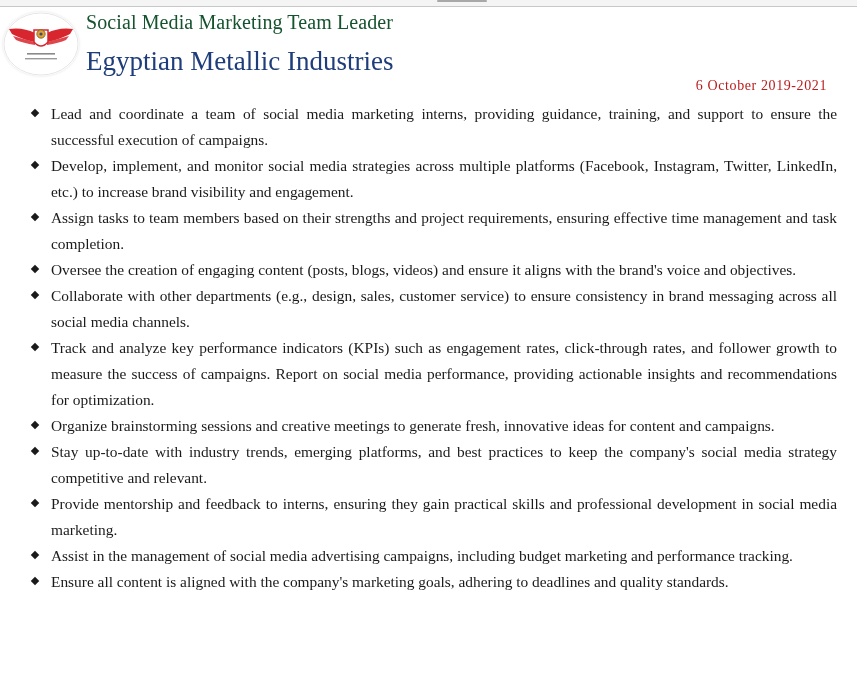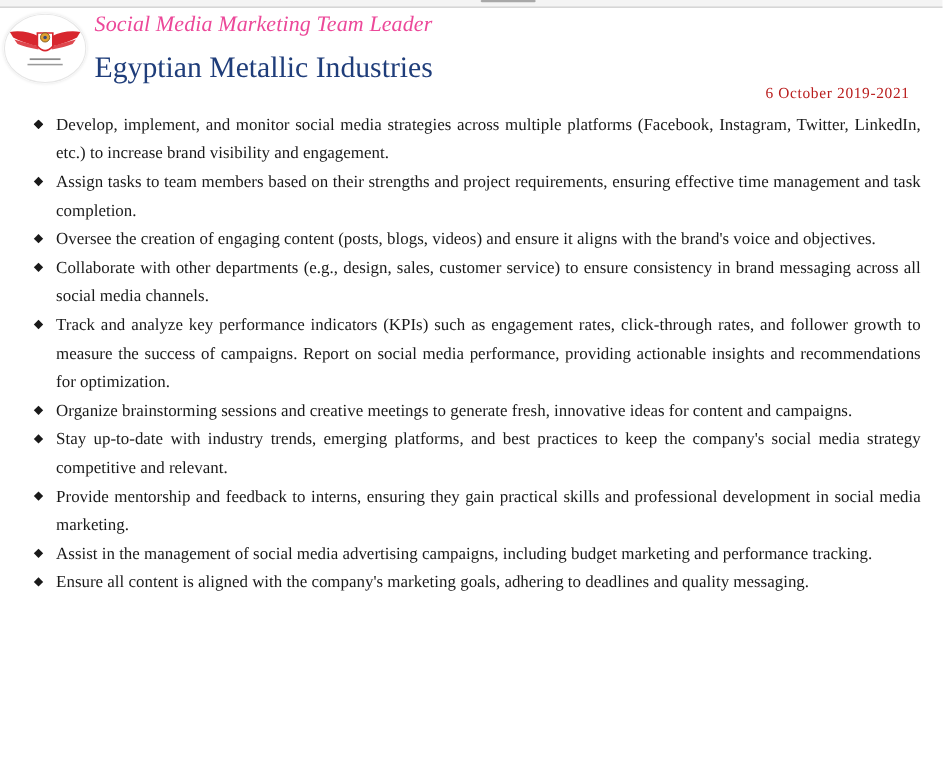--- a/index.html
+++ b/index.html
@@ -38,24 +38,23 @@
       background: #ffffff;
       box-shadow: 0 0 3px rgba(0,0,0,0.12);
       overflow: hidden;
     }
     .logo svg { display: block; }
     .header-title {
       position: absolute;
       left: 86px; top: 11px;
       font-family: "Liberation Serif", "DejaVu Serif", serif;
       font-size: 20px;
-      color: #ec4899;
+      color: #14532d;
       white-space: nowrap;
       letter-spacing: 0.1px;
-      font-style: italic;
     }
     .header-company {
       position: absolute;
       left: 86px; top: 46px;
       font-family: "Liberation Serif", "DejaVu Serif", serif;
       font-size: 27px;
       color: #1f3d7a;
       white-space: nowrap;
     }
     .date-range {
@@ -118,24 +117,24 @@
     <rect x="24" y="41" width="28" height="1.6" fill="#8a8a8a"></rect>
     <rect x="22" y="46" width="32" height="1.4" fill="#9a9a9a"></rect>
   </svg>
 </div>
 
 <div class="header-title">Social Media Marketing Team Leader</div>
 <div class="header-company">Egyptian Metallic Industries</div>
 <div class="date-range">6 October 2019-2021</div>
 
 <ul class="duties">
-  <li class="duty"><span class="duty-bullet"></span></li>
+  <li class="duty"><span class="duty-bullet"></span><span>Lead and coordinate a team of social media marketing interns, providing guidance, training, and support to ensure the successful execution of campaigns.</span></li>
   <li class="duty"><span class="duty-bullet"></span><span>Develop, implement, and monitor social media strategies across multiple platforms (Facebook, Instagram, Twitter, LinkedIn, etc.) to increase brand visibility and engagement.</span></li>
   <li class="duty"><span class="duty-bullet"></span><span>Assign tasks to team members based on their strengths and project requirements, ensuring effective time management and task completion.</span></li>
   <li class="duty"><span class="duty-bullet"></span><span>Oversee the creation of engaging content (posts, blogs, videos) and ensure it aligns with the brand's voice and objectives.</span></li>
   <li class="duty"><span class="duty-bullet"></span><span>Collaborate with other departments (e.g., design, sales, customer service) to ensure consistency in brand messaging across all social media channels.</span></li>
   <li class="duty"><span class="duty-bullet"></span><span>Track and analyze key performance indicators (KPIs) such as engagement rates, click-through rates, and follower growth to measure the success of campaigns. Report on social media performance, providing actionable insights and recommendations for optimization.</span></li>
   <li class="duty"><span class="duty-bullet"></span><span>Organize brainstorming sessions and creative meetings to generate fresh, innovative ideas for content and campaigns.</span></li>
   <li class="duty"><span class="duty-bullet"></span><span>Stay up-to-date with industry trends, emerging platforms, and best practices to keep the company's social media strategy competitive and relevant.</span></li>
   <li class="duty"><span class="duty-bullet"></span><span>Provide mentorship and feedback to interns, ensuring they gain practical skills and professional development in social media marketing.</span></li>
   <li class="duty"><span class="duty-bullet"></span><span>Assist in the management of social media advertising campaigns, including budget marketing and performance tracking.</span></li>
-  <li class="duty"><span class="duty-bullet"></span><span>Ensure all content is aligned with the company's marketing goals, adhering to deadlines and quality messaging.</span></li>
+  <li class="duty"><span class="duty-bullet"></span><span>Ensure all content is aligned with the company's marketing goals, adhering to deadlines and quality standards.</span></li>
 </ul>
 
 </body></html>

